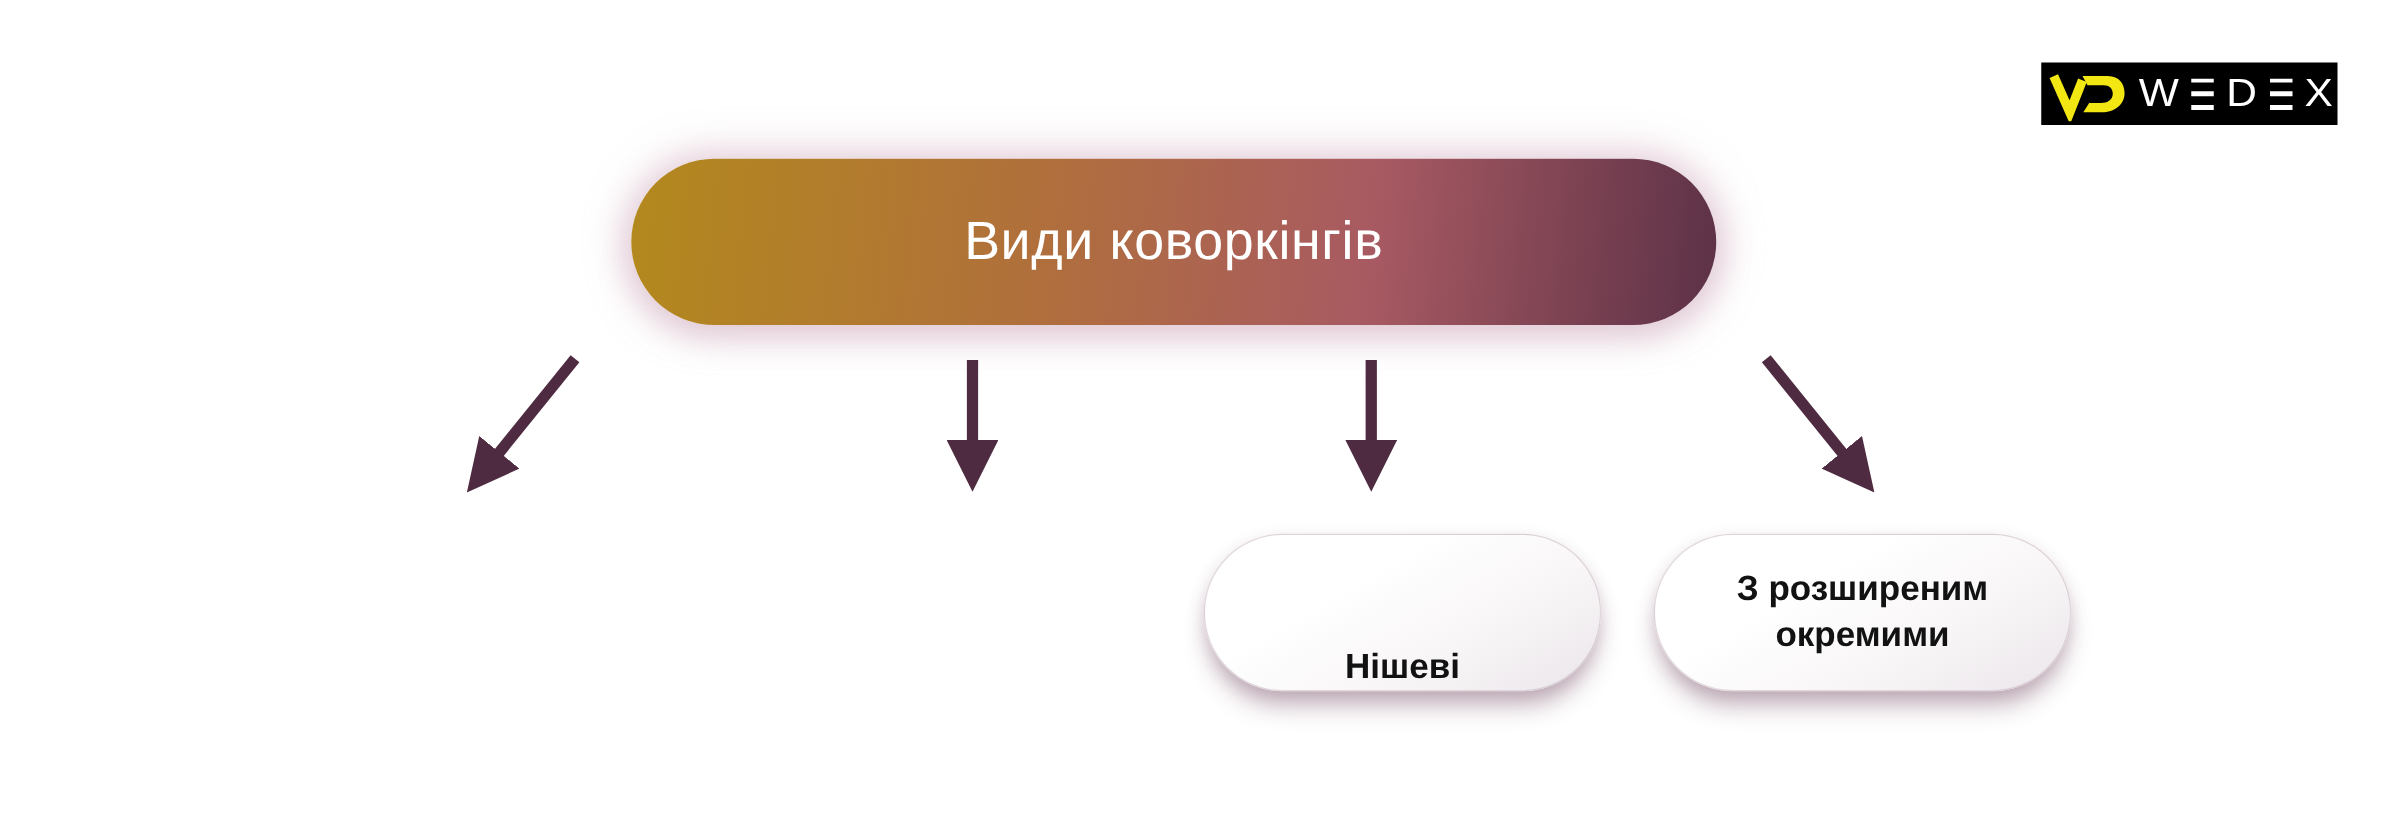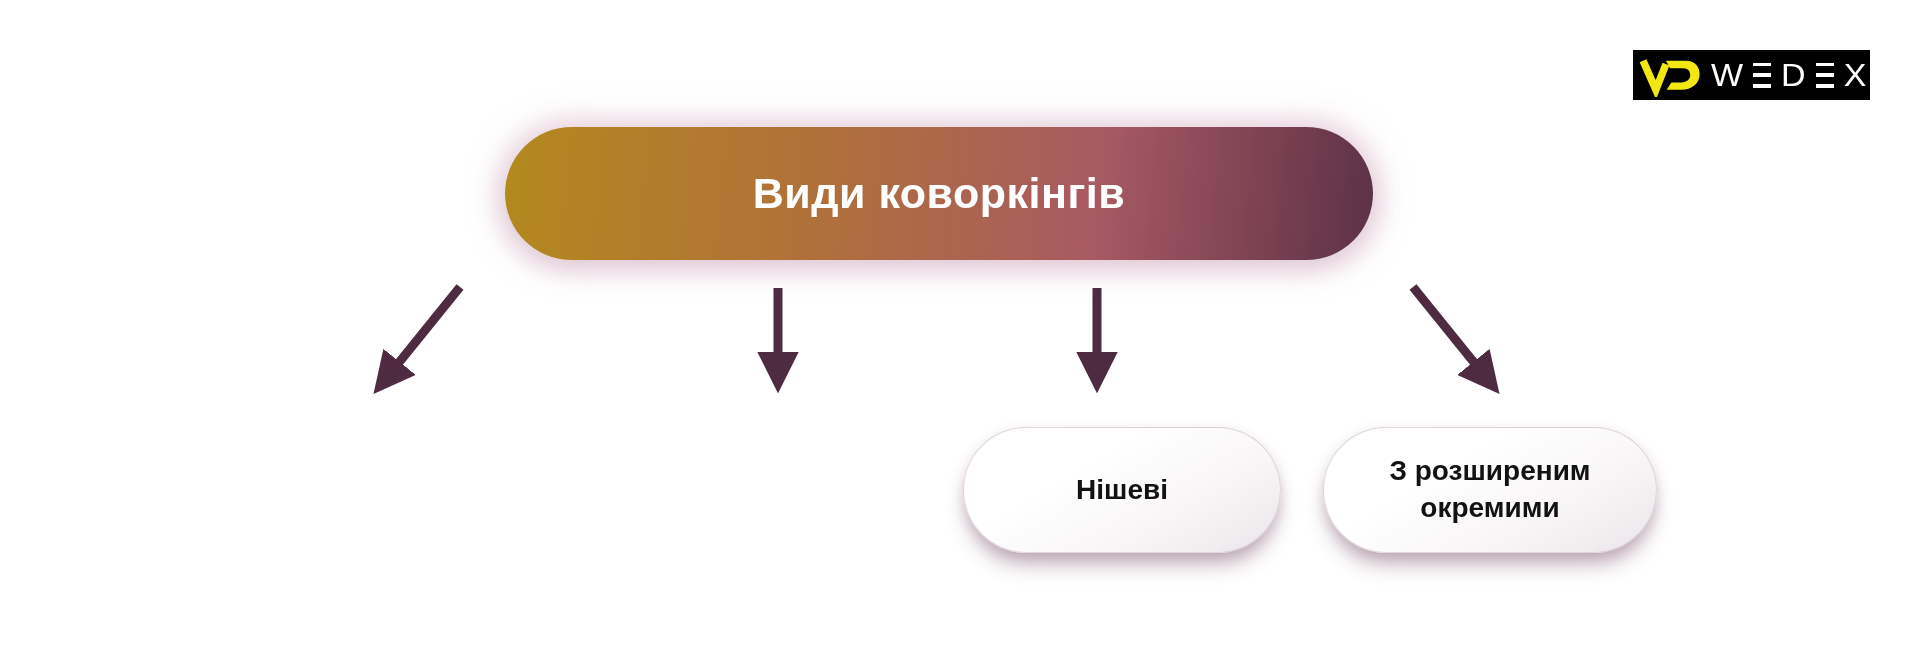--- a/index.html
+++ b/index.html
@@ -52,21 +52,21 @@
       var(--header-grad-3, #a85a62) 68%,
       var(--header-grad-4, #5c3147) 100%);
     box-shadow: 0 0 28px 8px rgba(216,183,198,0.55), 0 8px 26px rgba(190,150,172,0.35);
     display: flex;
     align-items: center;
     justify-content: center;
   }
   .banner-title {
     color: var(--header-title-text, #fff);
     font-size: 43px;
-    font-weight: 700;
+    font-weight: 400;
     letter-spacing: 0.5px;
   }
 
   
   .arrows-layer {
     position: absolute;
     inset: 0;
     width: 1920px; height: 664px;
     pointer-events: none;
   }
@@ -89,21 +89,21 @@
   }
   .node-label {
     color: var(--node-text, #121212);
     font-size: 28px;
     font-weight: 700;
     line-height: 1.32;
     padding: 0 34px;
   }
   .node-1 { left: 223px;  width: 318px; }
   .node-2 { left: 593px;  width: 318px; }
-  .node-3 { left: 963px;  width: 318px; }
+  .node-3 { left: 963px;  width: 318px; align-items: flex-end; }
   .node-4 { left: 1323px; width: 334px; }
 </style>
 </head>
 <body>
 
 <div class="canvas">
 
   <div class="logo">
     <svg class="logo-monogram" viewBox="0 0 92 60" aria-hidden="true">
       <path d="M6 9 L25 52 L40 14" fill="none" stroke="var(--logo-monogram,#f2e713)" stroke-width="11"></path>

